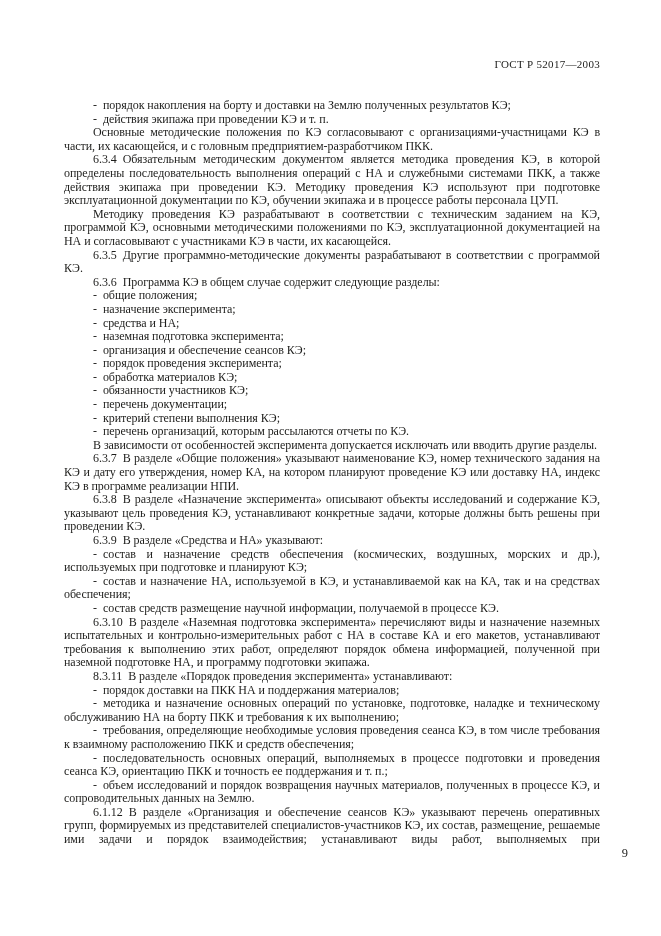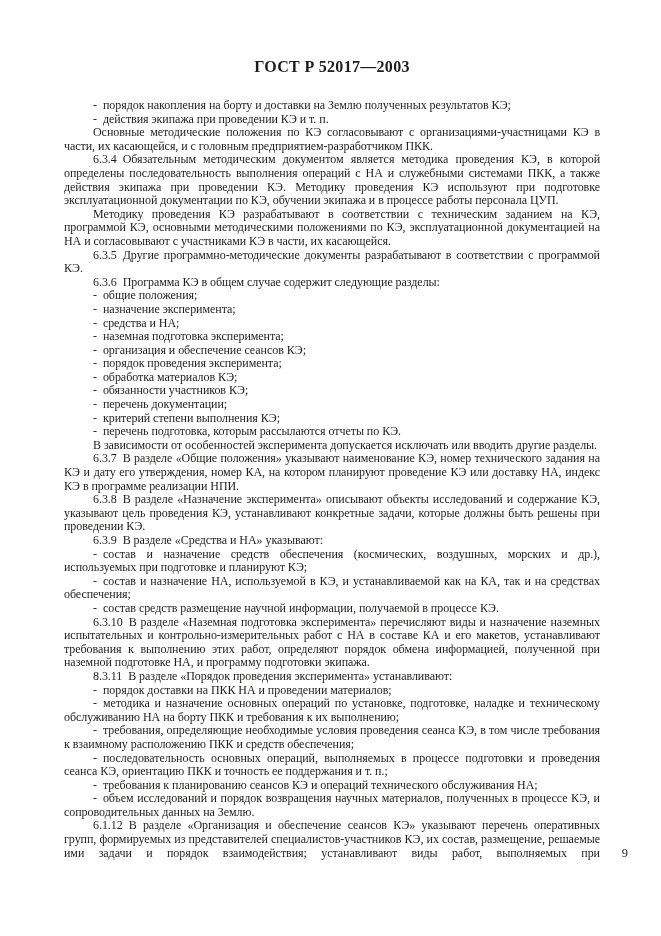--- a/index.html
+++ b/index.html
@@ -14,23 +14,23 @@
     background: #ffffff;
     overflow: hidden;
     font-family: "Liberation Serif", "DejaVu Serif", serif;
     color: #1d1d1b;
   }
   .running-header {
     position: absolute;
     top: 58px;
     left: 64px;
     width: 536px;
-    text-align: center;
-    font-size: 16px;
-    font-weight: bold;
+    text-align: right;
+    font-size: 11px;
+    font-weight: normal;
     letter-spacing: 0.3px;
     white-space: nowrap;
   }
   .doc-body {
     position: absolute;
     top: 99px;
     left: 64px;
     width: 536px;
     font-size: 12px;
     line-height: 13.6px;
@@ -74,34 +74,33 @@
       <p class="">- общие положения;</p>
       <p class="">- назначение эксперимента;</p>
       <p class="">- средства и НА;</p>
       <p class="">- наземная подготовка эксперимента;</p>
       <p class="">- организация и обеспечение сеансов КЭ;</p>
       <p class="">- порядок проведения эксперимента;</p>
       <p class="">- обработка материалов КЭ;</p>
       <p class="">- обязанности участников КЭ;</p>
       <p class="">- перечень документации;</p>
       <p class="">- критерий степени выполнения КЭ;</p>
-      <p class="">- перечень подготовка, которым рассылаются отчеты по КЭ.</p>
+      <p class="">- перечень организаций, которым рассылаются отчеты по КЭ.</p>
       <p class="">В зависимости от особенностей эксперимента допускается исключать или вводить другие разделы.</p>
       <p class="">6.3.7 В разделе «Общие положения» указывают наименование КЭ, номер технического задания на КЭ и дату его утверждения, номер КА, на котором планируют проведение КЭ или доставку НА, индекс КЭ в программе реализации НПИ.</p>
       <p class="">6.3.8 В разделе «Назначение эксперимента» описывают объекты исследований и содержание КЭ, указывают цель проведения КЭ, устанавливают конкретные задачи, которые должны быть решены при проведении КЭ.</p>
       <p class="">6.3.9 В разделе «Средства и НА» указывают:</p>
       <p class="">- состав и назначение средств обеспечения (космических, воздушных, морских и др.), используемых при подготовке и планируют КЭ;</p>
       <p class="">- состав и назначение НА, используемой в КЭ, и устанавливаемой как на КА, так и на средствах обеспечения;</p>
       <p class="">- состав средств размещение научной информации, получаемой в процессе КЭ.</p>
       <p class="">6.3.10 В разделе «Наземная подготовка эксперимента» перечисляют виды и назначение наземных испытательных и контрольно-измерительных работ с НА в составе КА и его макетов, устанавливают требования к выполнению этих работ, определяют порядок обмена информацией, полученной при наземной подготовке НА, и программу подготовки экипажа.</p>
       <p class="">8.3.11 В разделе «Порядок проведения эксперимента» устанавливают:</p>
-      <p class="">- порядок доставки на ПКК НА и проведении материалов;</p>
+      <p class="">- порядок доставки на ПКК НА и поддержания материалов;</p>
       <p class="">- методика и назначение основных операций по установке, подготовке, наладке и техническому обслуживанию НА на борту ПКК и требования к их выполнению;</p>
       <p class="">- требования, определяющие необходимые условия проведения сеанса КЭ, в том числе требования к взаимному расположению ПКК и средств обеспечения;</p>
       <p class="">- последовательность основных операций, выполняемых в процессе подготовки и проведения сеанса КЭ, ориентацию ПКК и точность ее поддержания и т. п.;</p>
-      <p class="">- требования к планированию сеансов КЭ и операций технического обслуживания НА;</p>
       <p class="">- объем исследований и порядок возвращения научных материалов, полученных в процессе КЭ, и сопроводительных данных на Землю.</p>
       <p class="fill-last">6.1.12 В разделе «Организация и обеспечение сеансов КЭ» указывают перечень оперативных групп, формируемых из представителей специалистов-участников КЭ, их состав, размещение, решаемые ими задачи и порядок взаимодействия; устанавливают виды работ, выполняемых при</p>
     </div>
 
   <div class="page-number">9</div>
 
 </div>
 
 </body></html>

